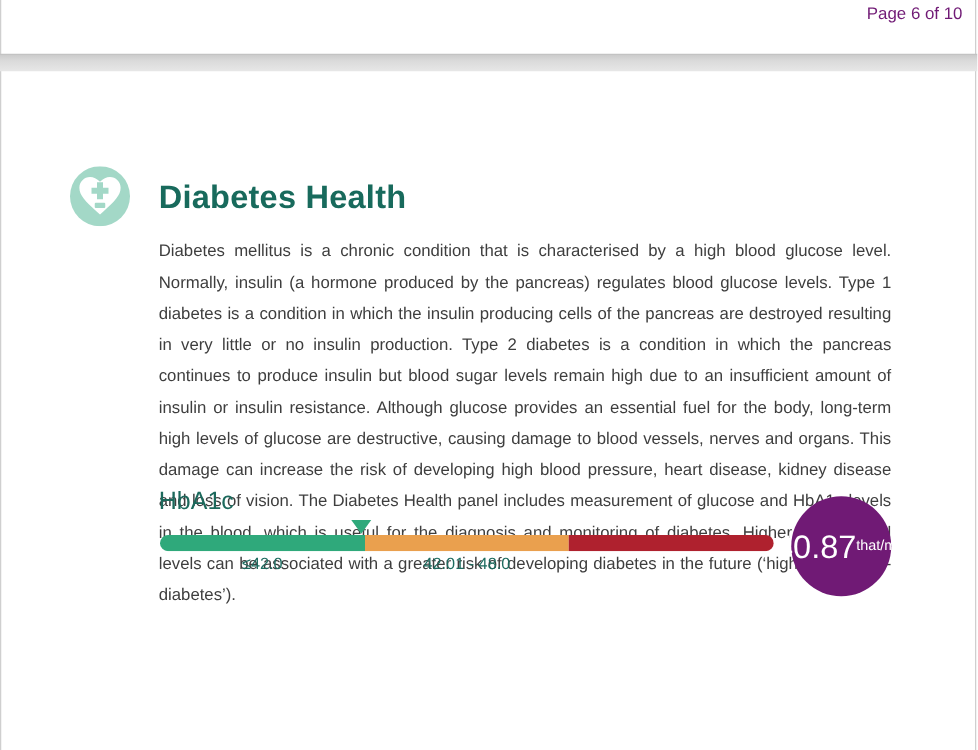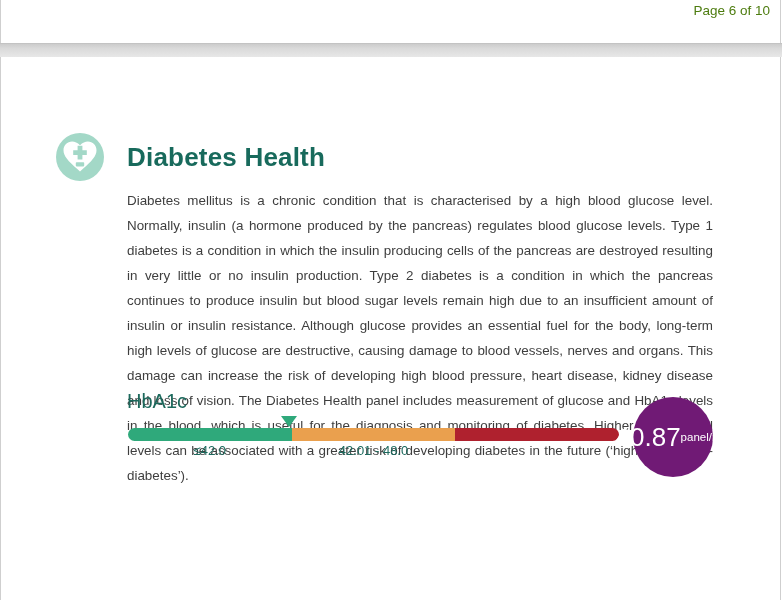--- a/index.html
+++ b/index.html
@@ -12,21 +12,21 @@
   }
   
   .edge { position: absolute; top: 0; bottom: 0; width: 1px; background: #cfcfcf; }
   .edge.left { left: 0; }
   .edge.right { right: 1px; }
 
   .page-indicator {
     position: absolute;
     top: 3px; right: 12px;
     font-size: 13.5px;
-    color: #4d7c0f;
+    color: #701a75;
   }
   .page-break-band {
     position: absolute;
     left: 0; right: 0;
     top: 43px; height: 14px;
     background: linear-gradient(to bottom, #cccccc 0%, #dadada 35%, #e7e7e7 100%);
     border-top: 1px solid #c3c3c3;
   }
 
   .section-icon {
@@ -147,15 +147,15 @@
       <div class="label-col">
         <div>42.01 - 48.0</div>
       </div>
       <div class="label-col">
       </div>
     </div>
   </div>
 
   <div class="value-badge">
     <div class="value">40.87</div>
-    <div class="unit">panel/mol</div>
+    <div class="unit">that/mol</div>
   </div>
 </div>
 
 </body></html>

